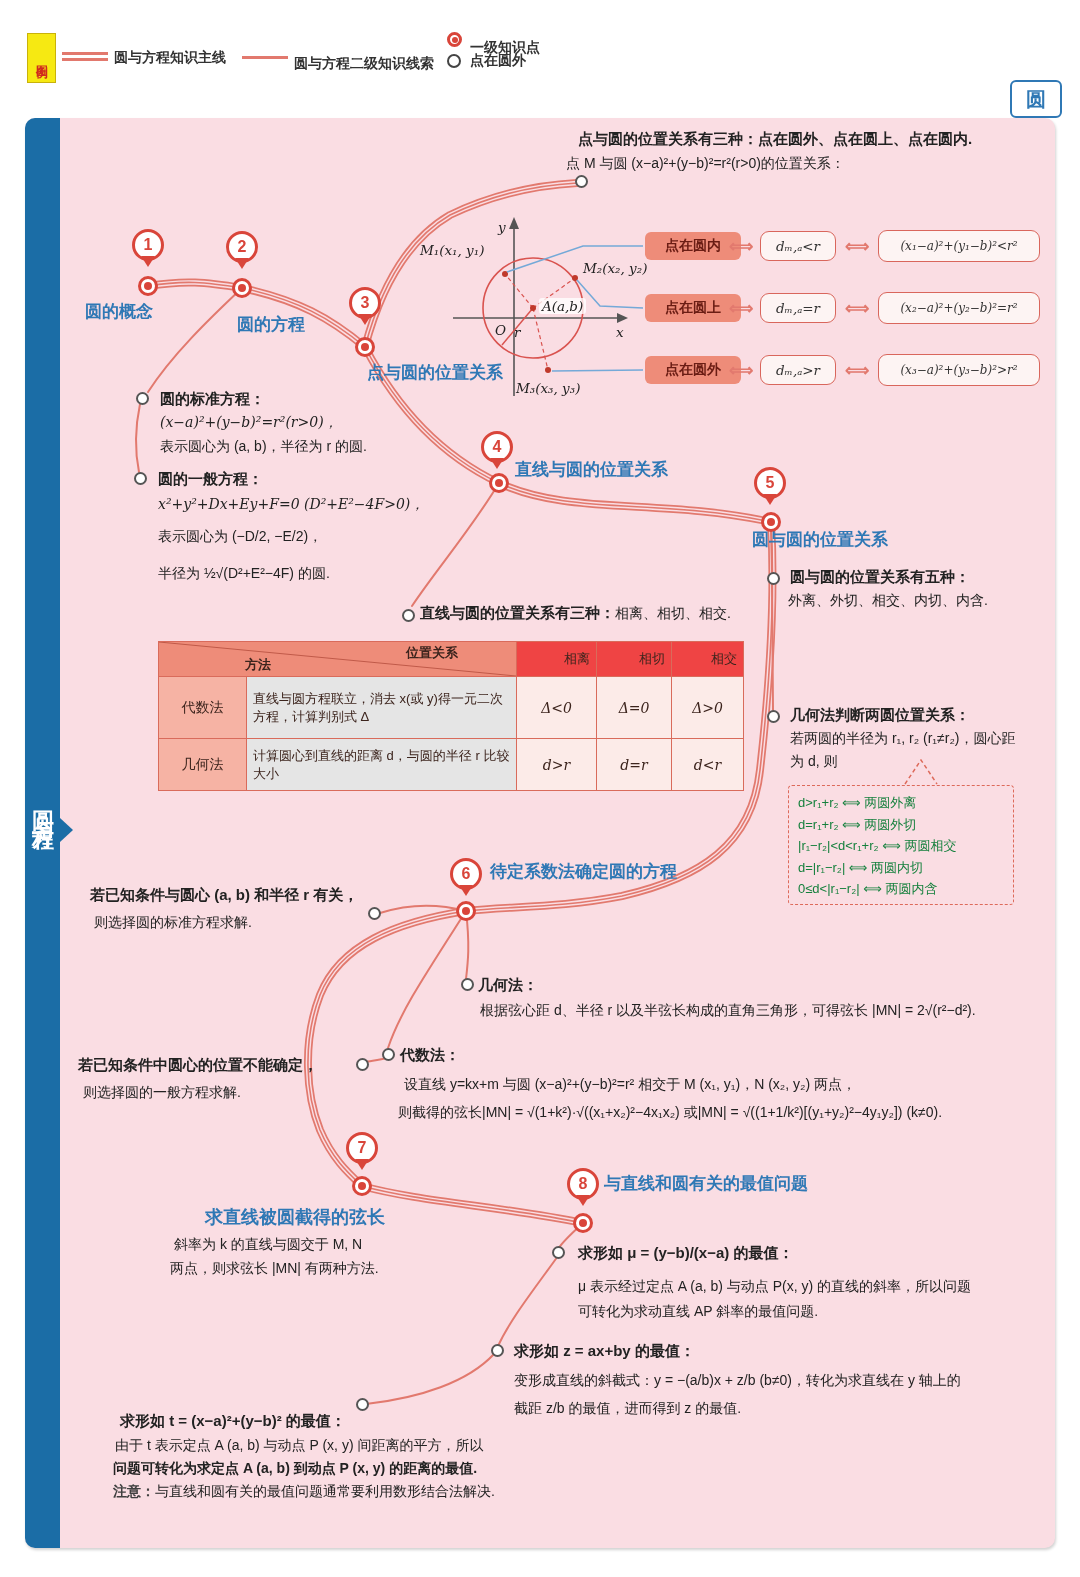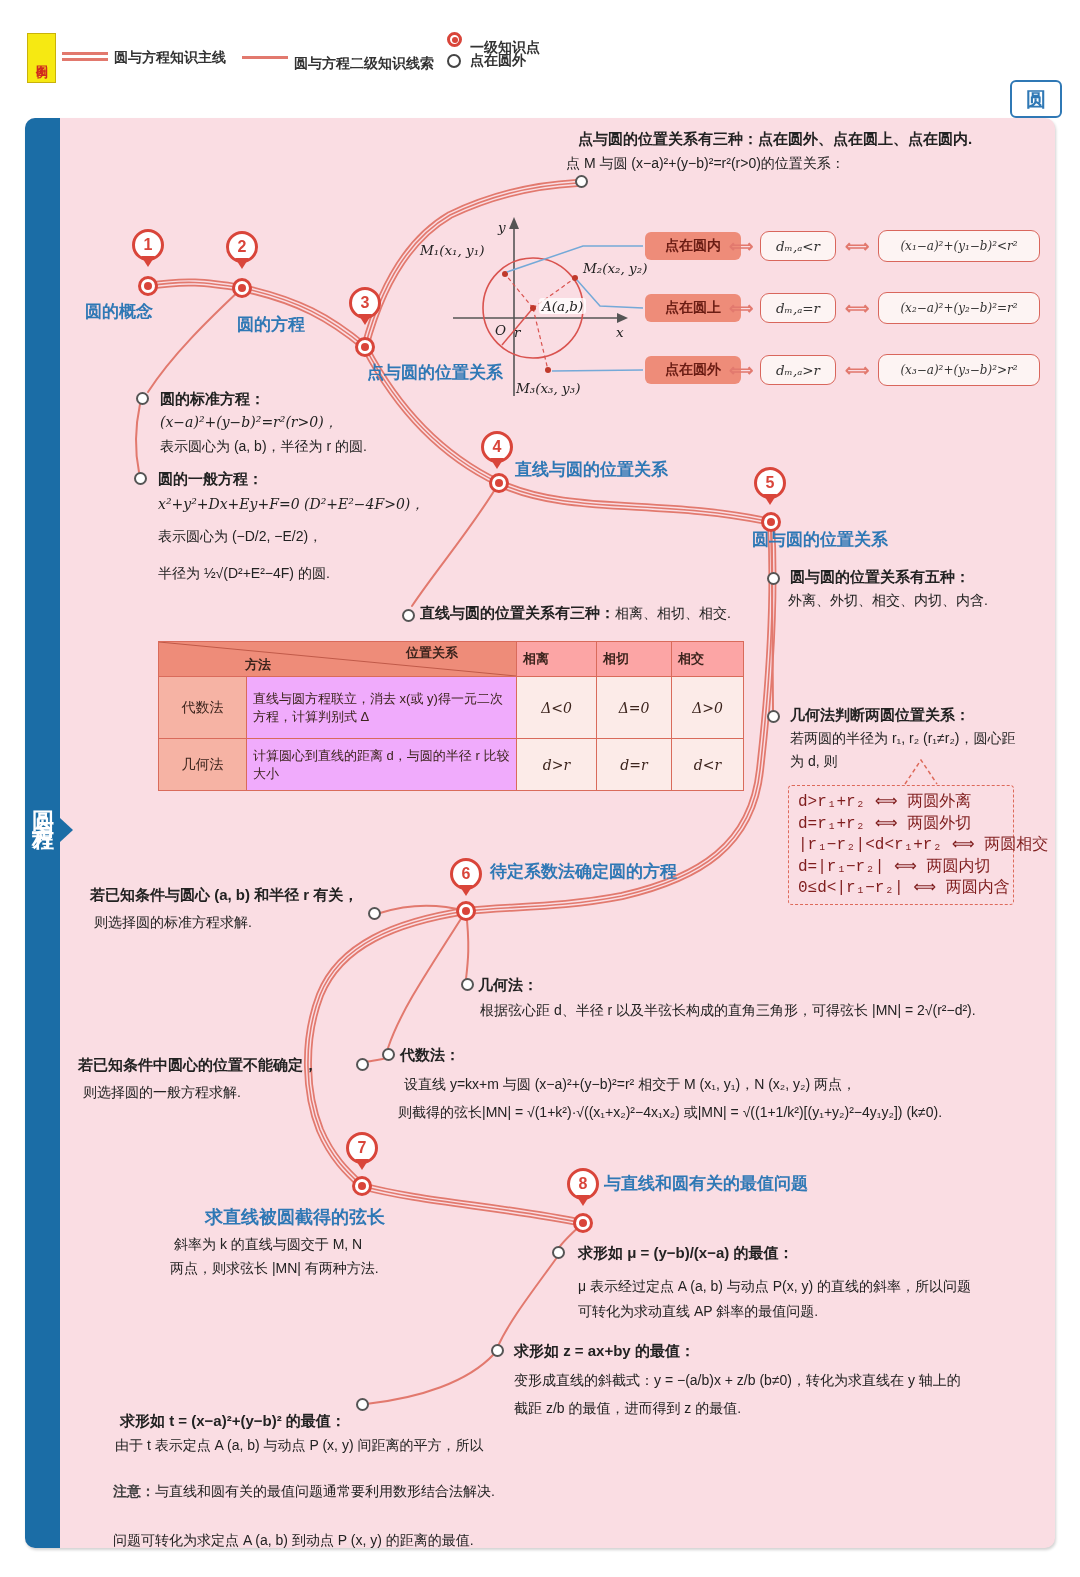--- a/index.html
+++ b/index.html
@@ -64,31 +64,31 @@
   .formbox{position:absolute;width:160px;height:30px;background:#fdf4f3;border:1.6px solid #d9665c;border-radius:9px;
            font-family:"DejaVu Serif",serif;font-style:italic;font-size:12px;color:#333;
            display:flex;align-items:center;justify-content:center;z-index:2;}
   .iff{position:absolute;color:#e2796e;font-size:17px;font-weight:bold;z-index:2;}
   
   .dlab{position:absolute;font-family:"DejaVu Serif",serif;font-style:italic;font-size:13.5px;color:#222;z-index:2;white-space:nowrap;}
   .albox{background:rgba(255,255,255,.78);border-radius:3px;padding:0 3px;}
   
   #lc-table{position:absolute;left:158px;top:641px;z-index:2;border-collapse:collapse;table-layout:fixed;}
   #lc-table td{border:1px solid #d96b5b;font-size:13px;color:#3c241d;padding:2px 6px;}
-  #lc-table .hd{background:#fca5a5;font-weight:bold;text-align:left;}
+  #lc-table .hd{background:#ef4444;font-weight:normal;text-align:right;}
   #lc-table .mname{background:#f6b3a4;text-align:center;font-size:14px;}
-  #lc-table .body{background:#f0abfc;}
+  #lc-table .body{background:#e5e5e5;}
   #lc-table .val{background:#fcebe8;text-align:center;font-family:"DejaVu Serif",serif;font-style:italic;font-size:14px;}
   #corner{position:relative;background:#ee8c79;height:34px;padding:0 !important;}
   #corner .c-top{position:absolute;right:58px;top:2px;font-weight:bold;}
   #corner .c-bot{position:absolute;left:86px;bottom:2px;font-weight:bold;}
   
   #dashedbox{position:absolute;left:788px;top:785px;width:226px;height:120px;border:1.6px dashed #dd6a5a;
              border-radius:4px;z-index:2;padding:6px 9px;box-sizing:border-box;}
-  #dashedbox div{font-size:16px;line-height:21.5px;color:#7f1d1d;font-family:Liberation Mono, monospace;white-space:nowrap;}
+  #dashedbox div{font-size:13px;line-height:21.5px;color:#15803d;font-family:Liberation Sans, sans-serif;white-space:nowrap;}
 </style>
 </head>
 <body>
 
 <div id="page">
 
   <div id="panel"></div>
   <div id="bluebar"></div>
   <div id="barnotch"></div>
   <div id="sidebar-label">圆与方程</div>
@@ -335,16 +335,16 @@
   <div class="t tb" style="left:578px;top:1244px;">求形如 μ = (y−b)/(x−a) 的最值：</div>
   <div class="t" style="left:578px;top:1278px;">μ 表示经过定点 A (a, b) 与动点 P(x, y) 的直线的斜率，所以问题</div>
   <div class="t" style="left:578px;top:1303px;">可转化为求动直线 AP 斜率的最值问题.</div>
 
   <div class="t tb" style="left:514px;top:1342px;">求形如 z = ax+by 的最值：</div>
   <div class="t" style="left:514px;top:1372px;">变形成直线的斜截式：y = −(a/b)x + z/b (b≠0)，转化为求直线在 y 轴上的</div>
   <div class="t" style="left:514px;top:1400px;">截距 z/b 的最值，进而得到 z 的最值.</div>
 
   <div class="t tb" style="left:120px;top:1412px;">求形如 t = (x−a)²+(y−b)² 的最值：</div>
   <div class="t" style="left:115px;top:1437px;">由于 t 表示定点 A (a, b) 与动点 P (x, y) 间距离的平方，所以</div>
-  <div class="t" style="left:113px;top:1532px;">问题可转化为求定点 A (a, b) 到动点 P (x, y) 的距离的最值.</div>
+  <div class="t" style="left:113px;top:1460px;font-weight:bold;">问题可转化为求定点 A (a, b) 到动点 P (x, y) 的距离的最值.</div>
   <div class="t" style="left:113px;top:1483px;"><span class="red">注意：</span><span>与直线和圆有关的最值问题通常要利用数形结合法解决.</span></div>
 
 </div>
 
 </body></html>

